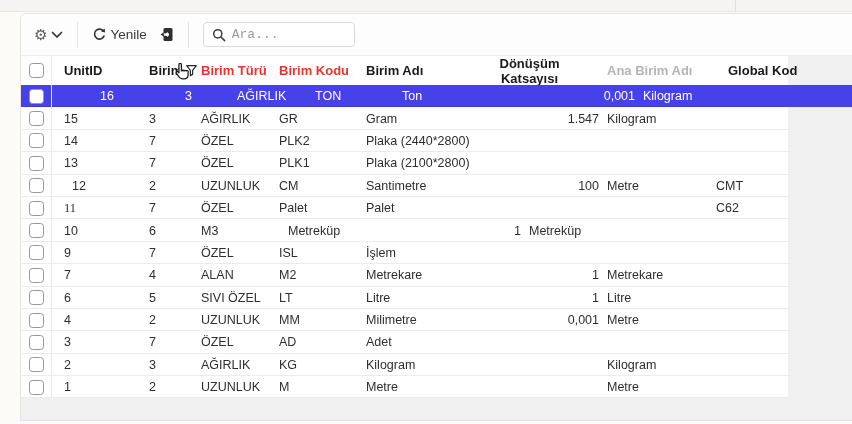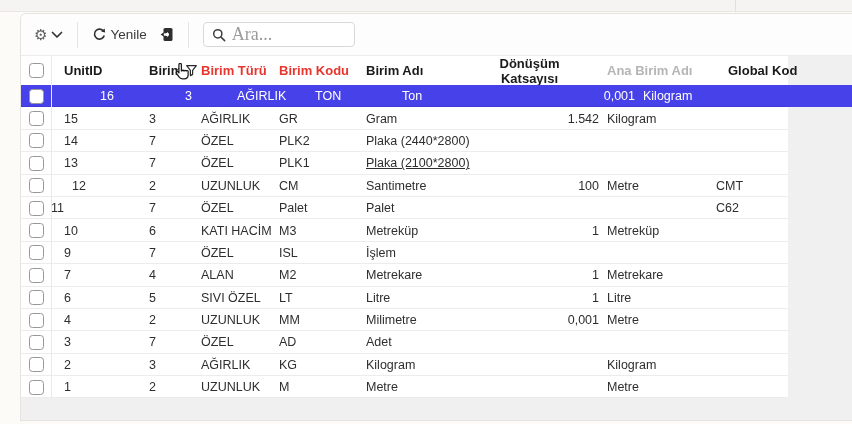--- a/index.html
+++ b/index.html
@@ -16,22 +16,22 @@
 
   
   .toolbar { height:42px; background:#fdfdfd; border-bottom:1px solid #ececec;
     display:flex; align-items:center; padding-left:13px; }
   .tb-btn { display:flex; align-items:center; gap:4px; cursor:pointer;
     color:#3a3a3a; font-size:13.5px; }
   .gear-glyph { font-size:15px; color:#5f5f5f; line-height:1; }
   .tb-divider { width:1px; height:26px; background:#e4e4e4; margin:0 14px; }
   .search-box { display:flex; align-items:center; gap:6px; width:152px; height:25px;
     border:1px solid #d9d9d9; border-radius:4px; background:#fff; padding:0 8px; }
-  .search-box input { border:none; outline:none; width:100%; font-size:18px;
-    font-family:Liberation Serif, serif; color:#be185d; background:transparent; }
+  .search-box input { border:none; outline:none; width:100%; font-size:13px;
+    font-family:Liberation Mono, monospace; color:#be185d; background:transparent; }
   .search-box input::placeholder { color:#9b9b9b; }
 
   
   .thead { position:relative; height:29px; display:flex; background:#f0f0f0;text-align:center; }
   .thead .white-zone-bg { position:absolute; left:0; top:0; width:767px; height:29px; background:#ffffff; }
   .hcell { position:relative; display:flex; align-items:center; height:29px;
     font-size:13px; font-weight:700; color:#1a1a1a; cursor:pointer; }
   .rows { position:relative; }
   .row { position:relative; height:22.4px; display:flex; align-items:center; }
   .row .white-zone-bg { position:absolute; left:0; top:0; width:767px; height:100%;
@@ -163,21 +163,21 @@
         <div class="white-zone-bg"></div>
         <div class="col-sep"></div>
         <div class="cell" style="width: 30px; justify-content: center;">
           <span class="checkbox"></span>
         </div>
         <div class="cell" style="width: 98px; padding-left: 13px;">15</div>
         <div class="cell" style="width: 52px;">3</div>
         <div class="cell" style="width: 78px;">AĞIRLIK</div>
         <div class="cell" style="width: 87px;">GR</div>
         <div class="cell" style="width: 112px;">Gram</div>
-        <div class="cell c-right" style="width: 123px; padding-right: 2px;">1.542</div>
+        <div class="cell c-right" style="width: 123px; padding-right: 2px;">1.547</div>
         <div class="cell" style="width: 105px; padding-left: 6px;">Kilogram</div>
         <div class="cell" style="width: 82px; padding-left: 10px;"></div>
       </div>
       <div class="row">
         <div class="white-zone-bg"></div>
         <div class="col-sep"></div>
         <div class="cell" style="width: 30px; justify-content: center;">
           <span class="checkbox"></span>
         </div>
         <div class="cell" style="width: 98px; padding-left: 13px;">14</div>
@@ -192,21 +192,21 @@
       <div class="row">
         <div class="white-zone-bg"></div>
         <div class="col-sep"></div>
         <div class="cell" style="width: 30px; justify-content: center;">
           <span class="checkbox"></span>
         </div>
         <div class="cell" style="width: 98px; padding-left: 13px;">13</div>
         <div class="cell" style="width: 52px;">7</div>
         <div class="cell" style="width: 78px;">ÖZEL</div>
         <div class="cell" style="width: 87px;">PLK1</div>
-        <div class="cell" style="width: 112px; text-decoration: underline;">Plaka (2100*2800)</div>
+        <div class="cell" style="width: 112px;">Plaka (2100*2800)</div>
         <div class="cell c-right" style="width: 123px; padding-right: 2px;"></div>
         <div class="cell" style="width: 105px; padding-left: 6px;"></div>
         <div class="cell" style="width: 82px; padding-left: 10px;"></div>
       </div>
       <div class="row">
         <div class="white-zone-bg"></div>
         <div class="col-sep"></div>
         <div class="cell" style="width: 30px; justify-content: center;">
           <span class="checkbox"></span>
         </div>
@@ -218,38 +218,37 @@
         <div class="cell c-right" style="width: 123px; padding-right: 2px;">100</div>
         <div class="cell" style="width: 105px; padding-left: 6px;">Metre</div>
         <div class="cell" style="width: 82px; padding-left: 10px;">CMT</div>
       </div>
       <div class="row">
         <div class="white-zone-bg"></div>
         <div class="col-sep"></div>
         <div class="cell" style="width: 30px; justify-content: center;">
           <span class="checkbox"></span>
         </div>
-        <div class="cell" style="width: 98px; ">11</div>
+        <div class="cell" style="width: 98px; padding-left: 13px; font-family: Liberation Serif, serif;">11</div>
         <div class="cell" style="width: 52px;">7</div>
         <div class="cell" style="width: 78px;">ÖZEL</div>
         <div class="cell" style="width: 87px;">Palet</div>
         <div class="cell" style="width: 112px;">Palet</div>
         <div class="cell c-right" style="width: 123px; padding-right: 2px;"></div>
         <div class="cell" style="width: 105px; padding-left: 6px;"></div>
         <div class="cell" style="width: 82px; padding-left: 10px;">C62</div>
       </div>
       <div class="row">
         <div class="white-zone-bg"></div>
         <div class="col-sep"></div>
         <div class="cell" style="width: 30px; justify-content: center;">
           <span class="checkbox"></span>
         </div>
         <div class="cell" style="width: 98px; padding-left: 13px;">10</div>
         <div class="cell" style="width: 52px;">6</div>
-        <div class="cell" style="width: 78px;">KATI HACİM</div>
         <div class="cell" style="width: 87px;">M3</div>
         <div class="cell" style="width: 112px;">Metreküp</div>
         <div class="cell c-right" style="width: 123px; padding-right: 2px;">1</div>
         <div class="cell" style="width: 105px; padding-left: 6px;">Metreküp</div>
         <div class="cell" style="width: 82px; padding-left: 10px;"></div>
       </div>
       <div class="row">
         <div class="white-zone-bg"></div>
         <div class="col-sep"></div>
         <div class="cell" style="width: 30px; justify-content: center;">

